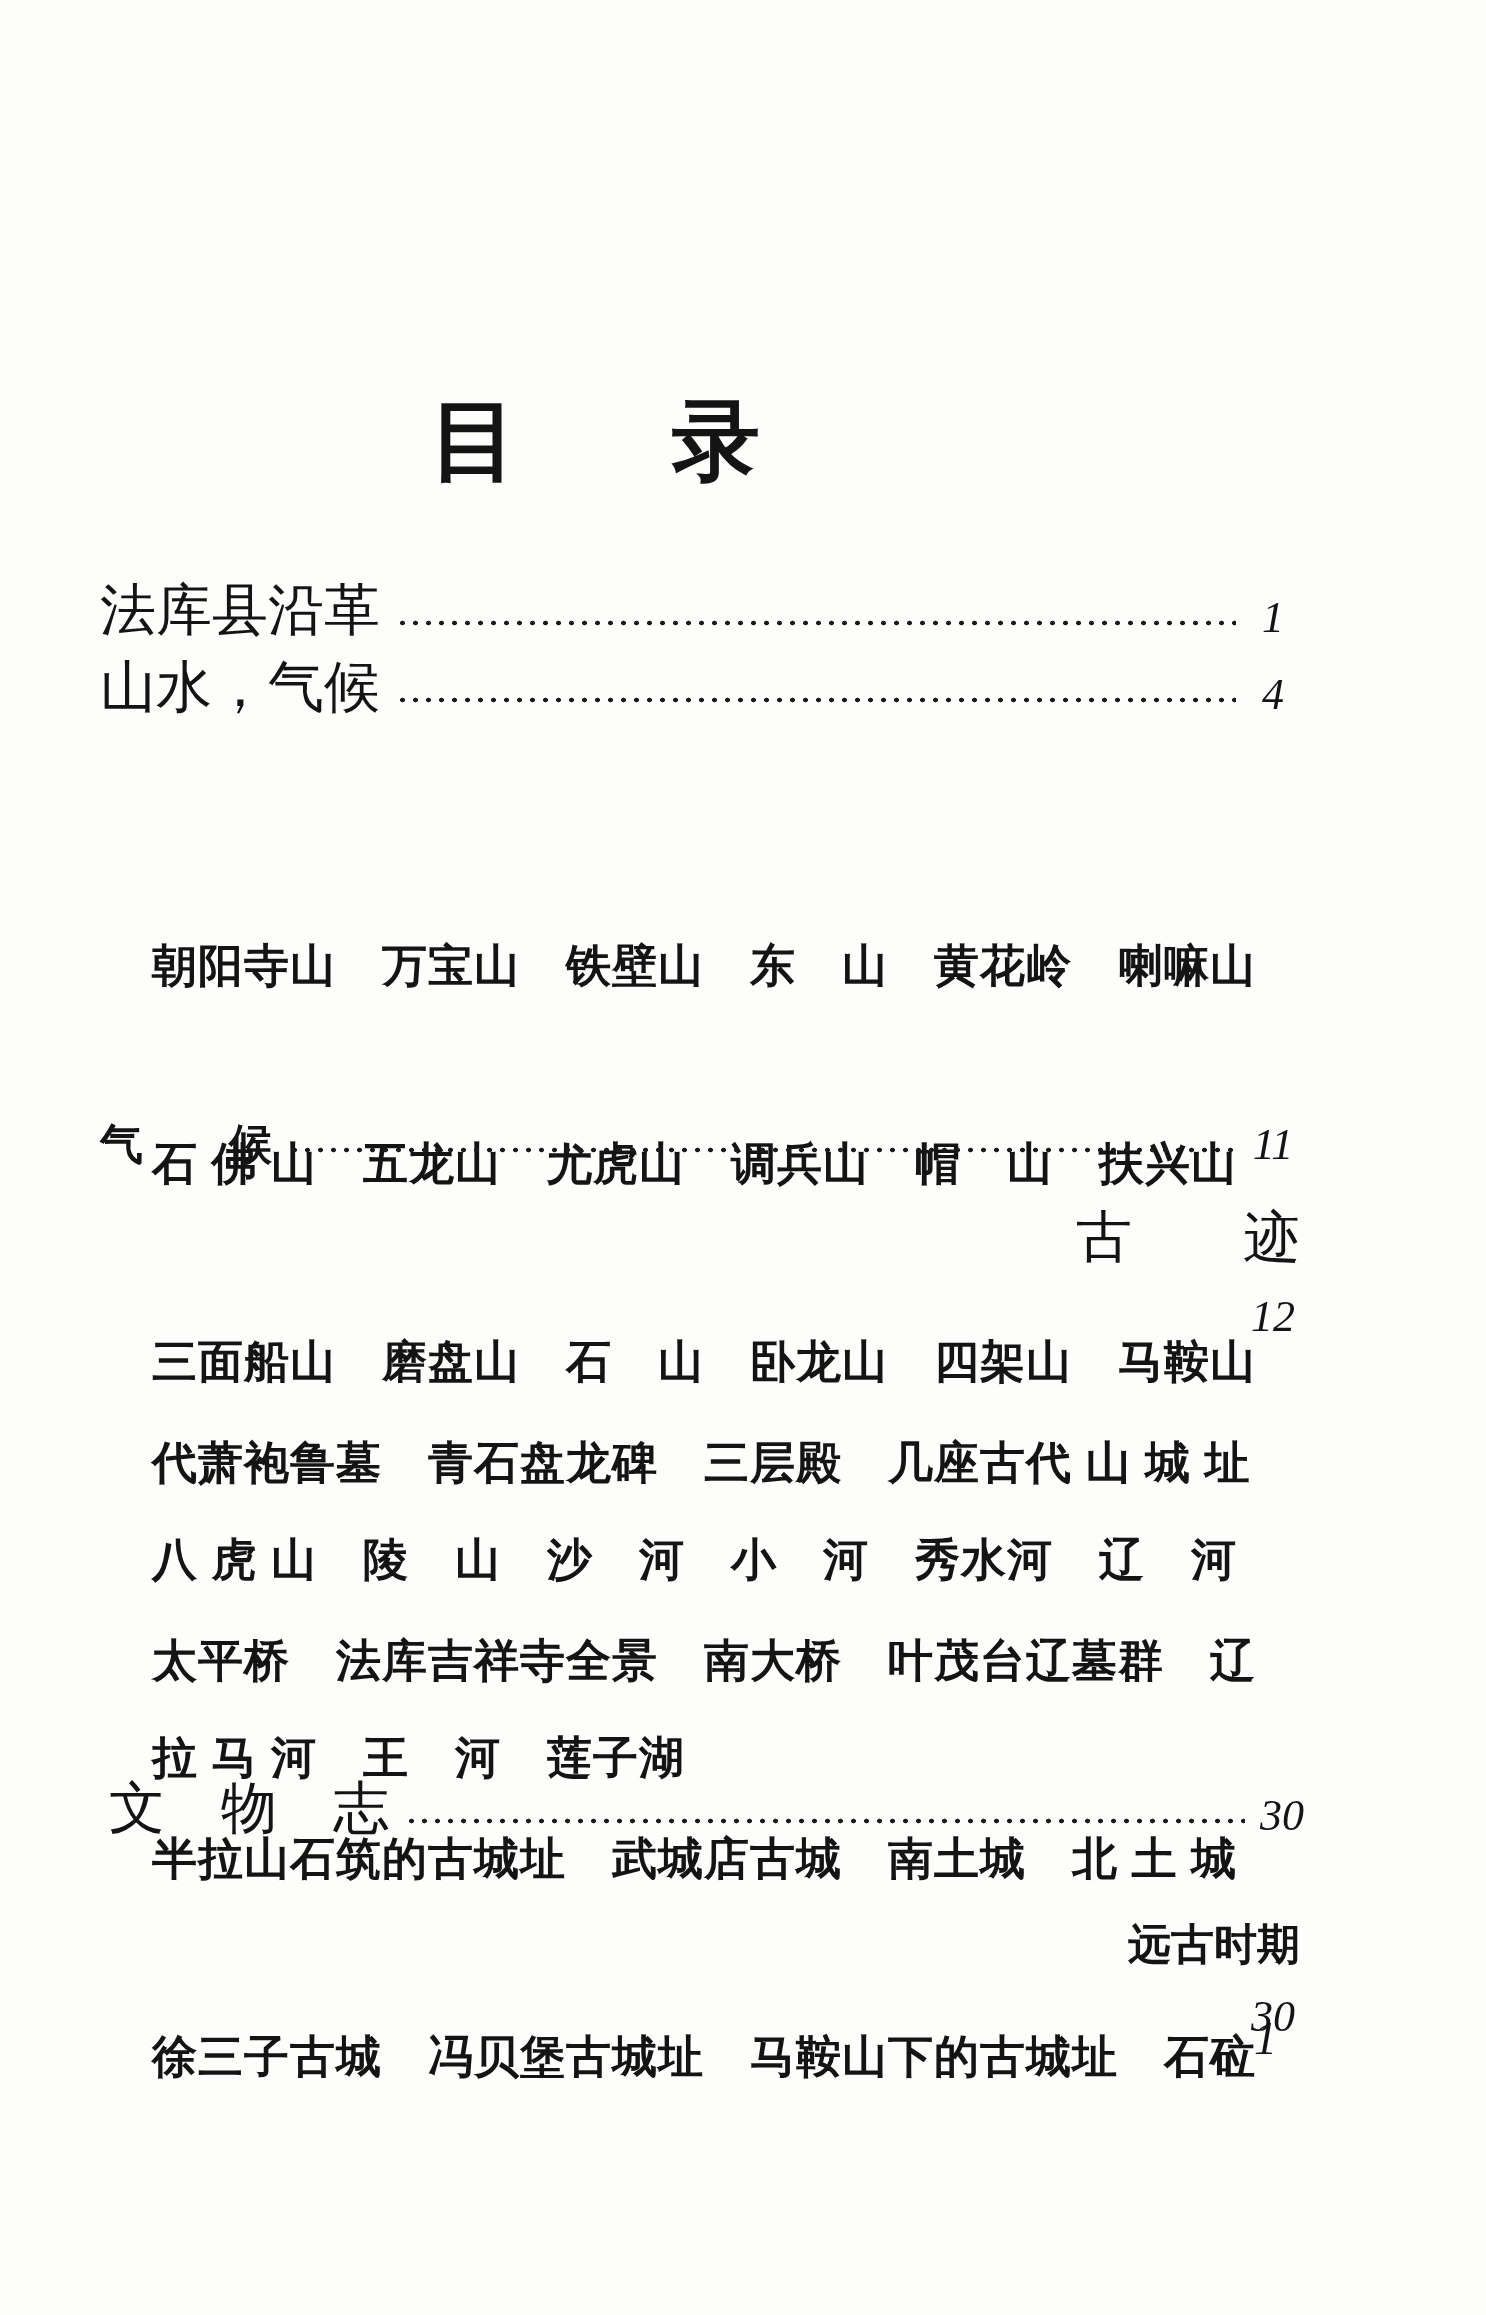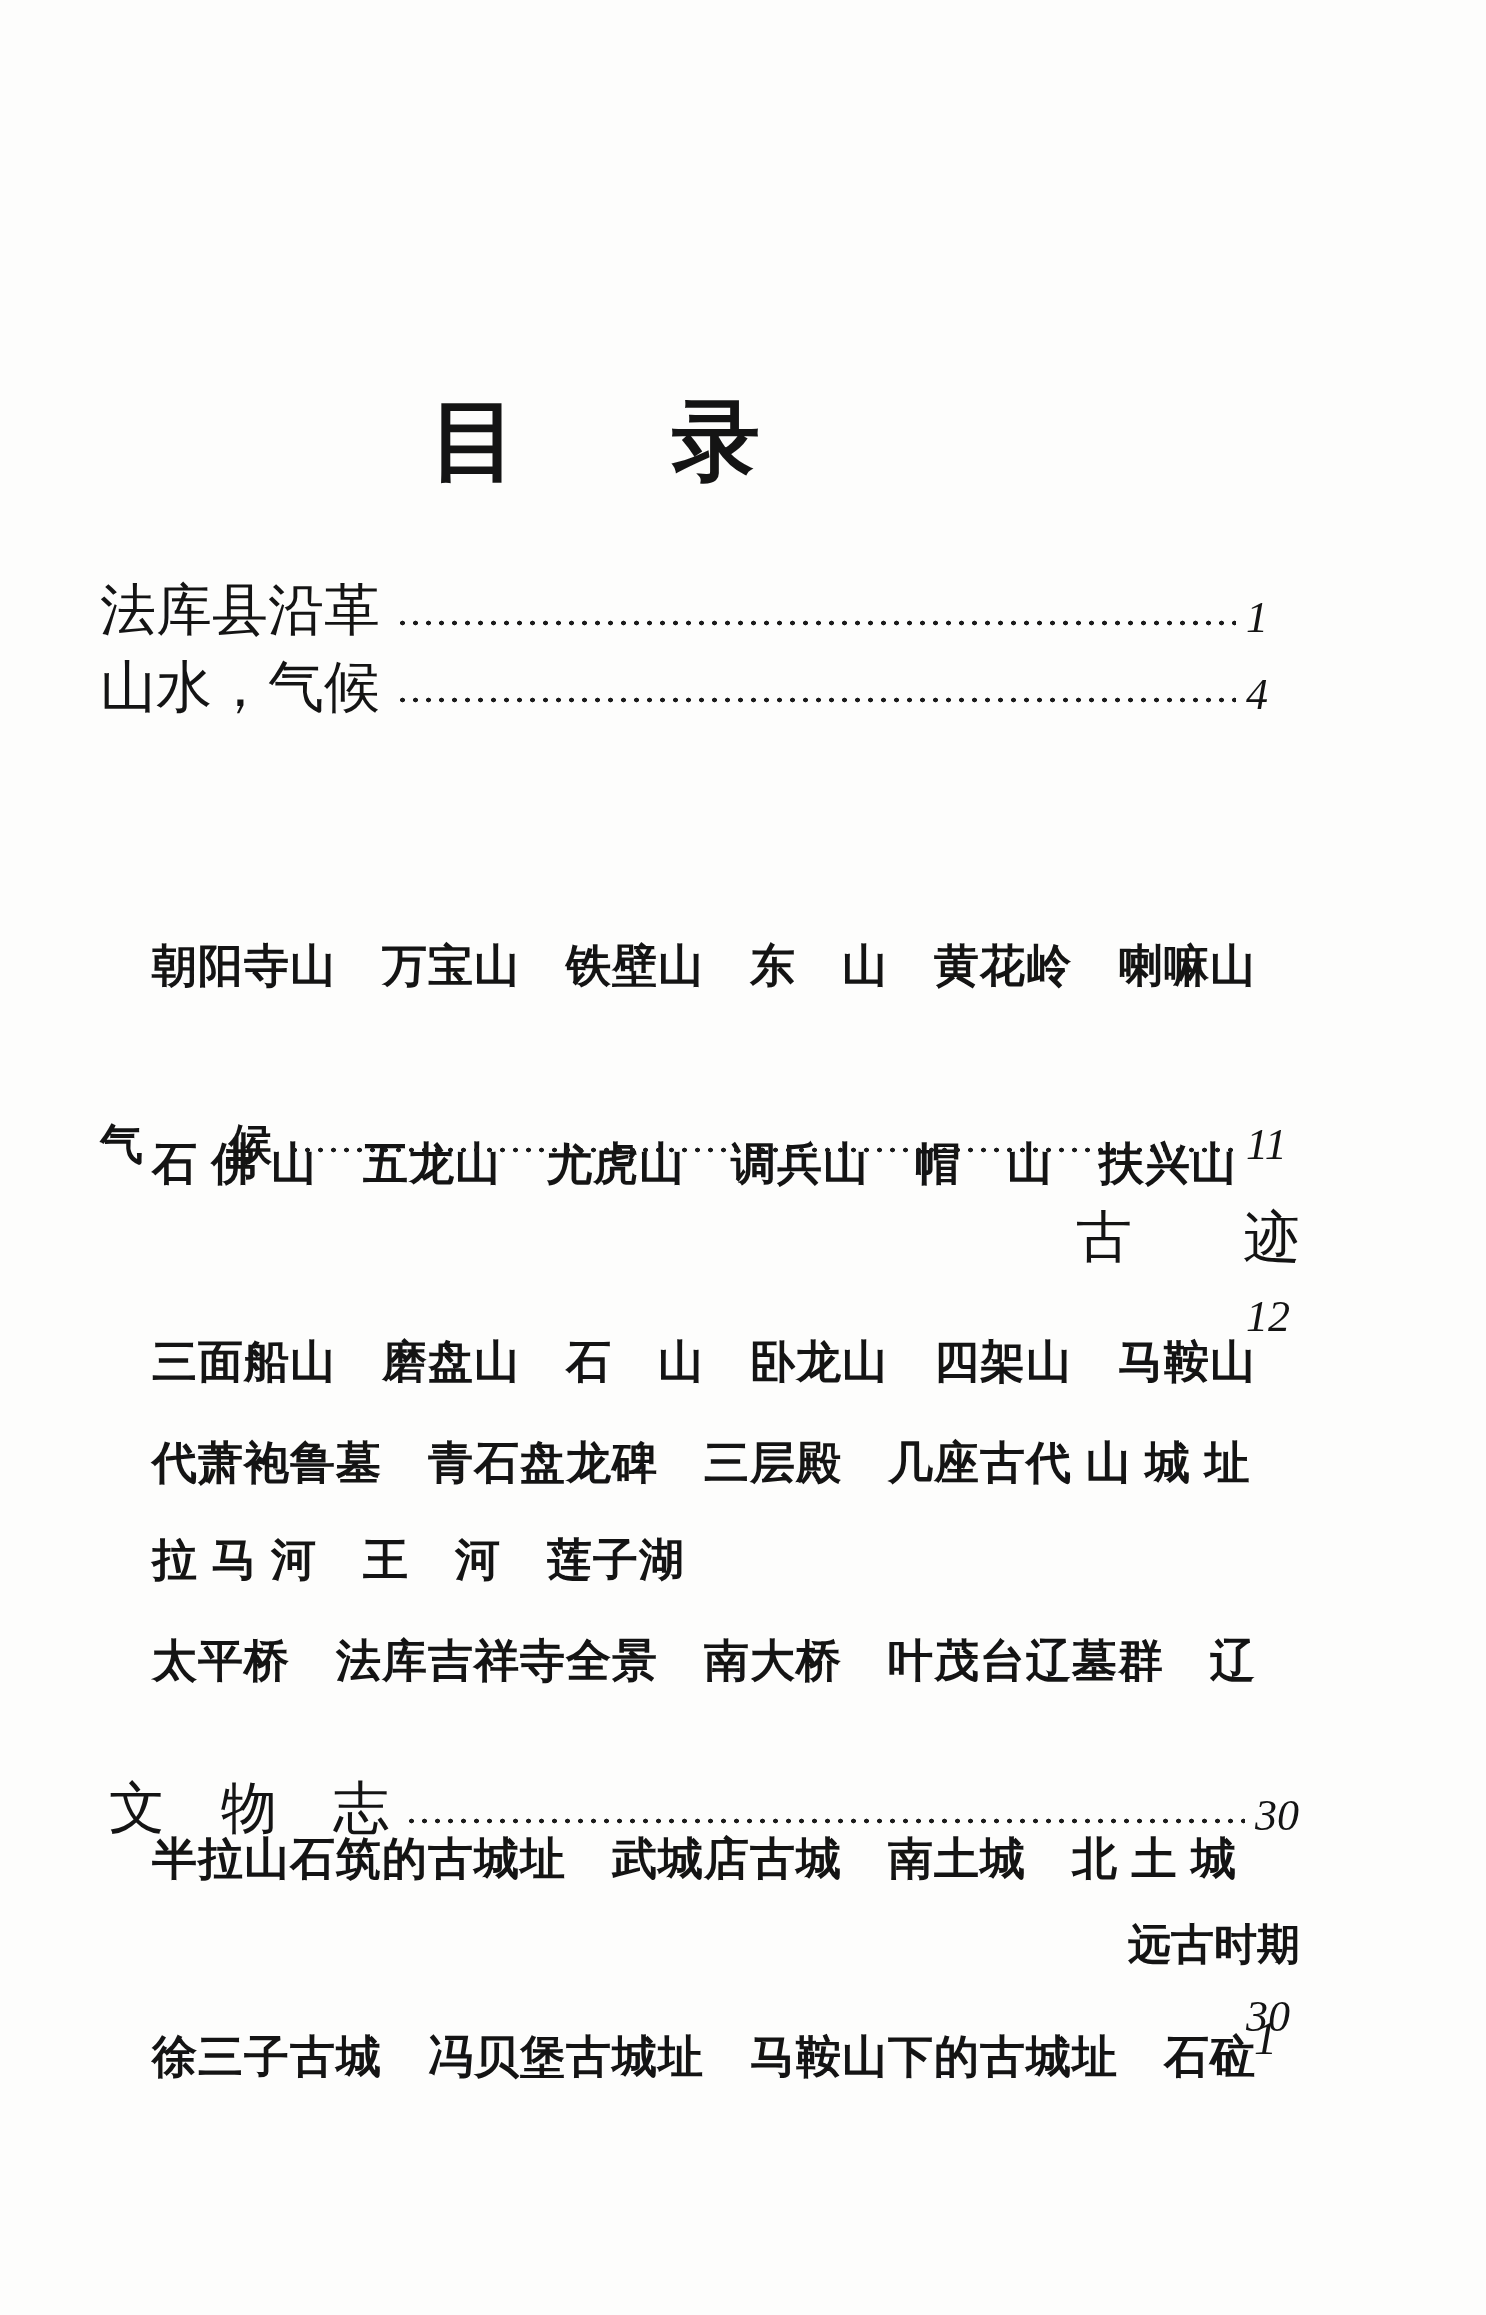--- a/index.html
+++ b/index.html
@@ -27,20 +27,21 @@
     font-family: "Liberation Serif", serif;
   }
 
   
   .toc-line {
     position: absolute;
     left: 100px;
     width: 1200px;
     display: flex;
     align-items: flex-end;
+    text-align: center;
   }
   .toc-label {
     flex: 0 0 auto;
     white-space: pre;
     line-height: 1.15;
   }
   .lvl1 .toc-label {
     font-size: 56px;
     font-weight: 500;
     font-family: "Liberation Serif", serif;
@@ -111,20 +112,21 @@
   <div class="toc-line lvl1" style="top:655px;">
     <span class="toc-label">山水，气候</span>
     <span class="dots"></span>
     <span class="pagenum">4</span>
   </div>
 
   <div class="sub-list" style="top:801px;">
     <div class="list-row">朝阳寺山　万宝山　铁壁山　东　山　黄花岭　喇嘛山</div>
     <div class="list-row">石 佛 山　五龙山　尤虎山　调兵山　帽　山　扶兴山</div>
     <div class="list-row">三面船山　磨盘山　石　山　卧龙山　四架山　马鞍山</div>
+    <div class="list-row">八 虎 山　陵　山　沙　河　小　河　秀水河　辽　河</div>
     <div class="list-row">拉 马 河　王　河　莲子湖</div>
   </div>
 
   <div class="toc-line lvl2" style="top:1104px;margin-top:16px;">
     <span class="toc-label">气　　候</span>
     <span class="dots"></span>
     <span class="pagenum">11</span>
   </div>
 
   <div class="toc-line lvl1" style="top:1205px;flex-direction:column;">

